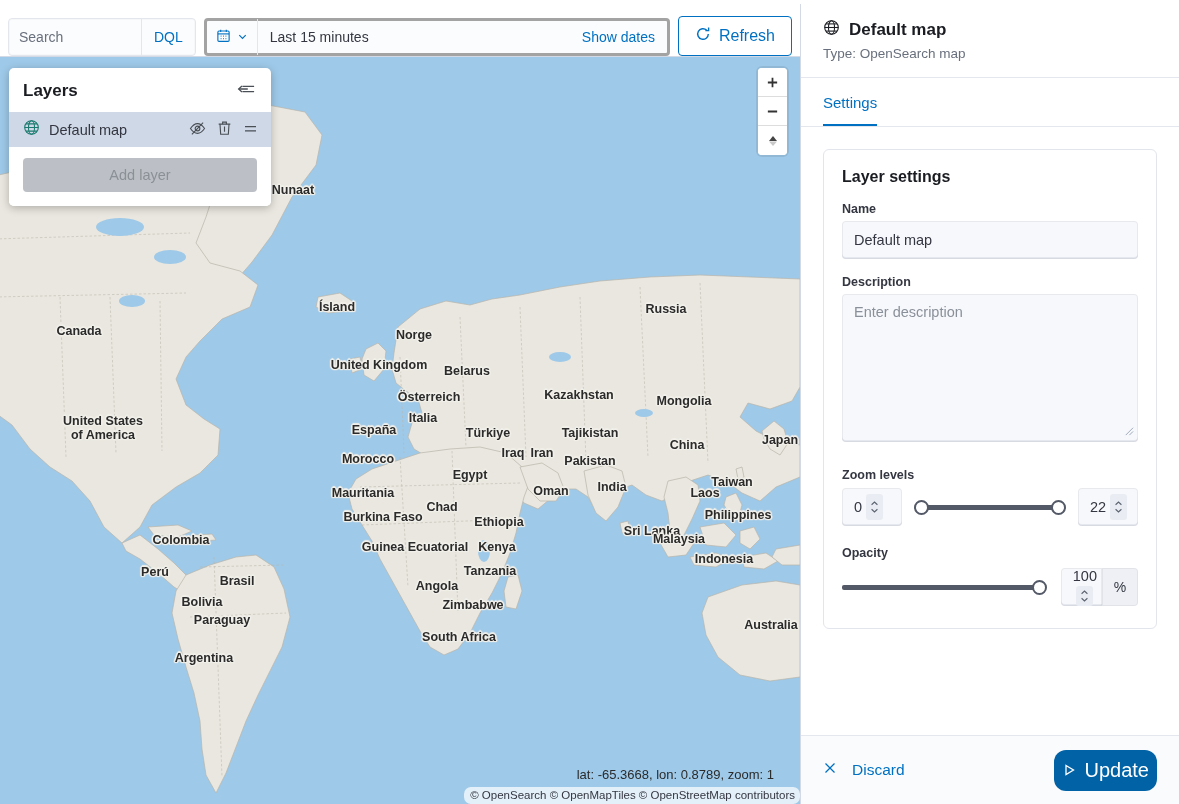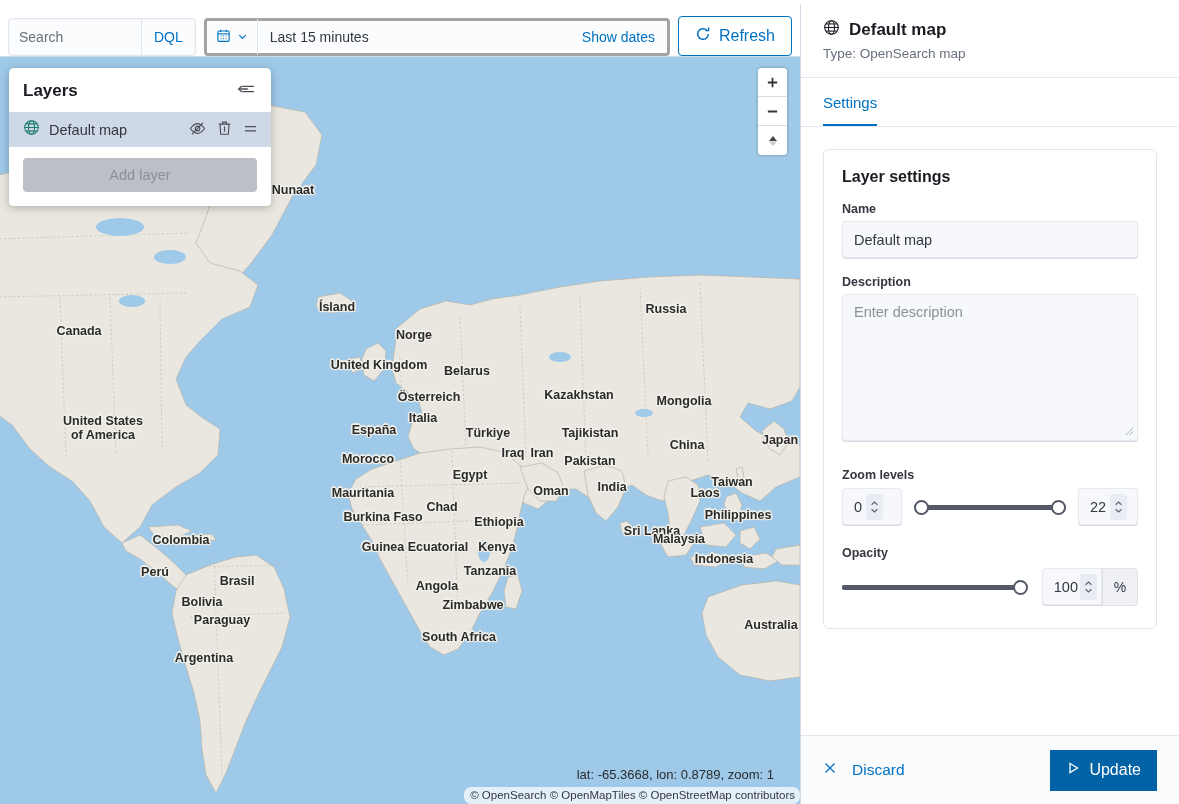--- a/index.html
+++ b/index.html
@@ -181,42 +181,42 @@
   .slider-knob {
     position: absolute; width: 15px; height: 15px; border-radius: 50%;
     background: #fff; border: 2px solid #535966; cursor: pointer; z-index: 3;
   }
   .op-block { margin-top: 20px; }
   .op-row { display: flex; align-items: center; gap: 0; margin-top: 8px; }
   .op-slider { flex: 1; position: relative; height: 38px; display: flex; align-items: center; margin-right: 14px; }
   .op-num {
     display: flex; align-items: center; height: 38px; border-radius: 4px 0 0 4px;
     background: #f7f8fc; box-shadow: inset 0 0 0 1px rgba(0,0,0,0.06), inset 0 -2px 0 #e6e8f0;
-    padding: 0 5px 0 12px; gap: 2px;
+    padding: 0 5px 0 12px; gap: 2px; flex-direction: column;
   }
   .op-suffix {
     display: flex; align-items: center; justify-content: center; height: 38px; width: 36px;
     background: #eef0f5; border-radius: 0 4px 4px 0; font-size: 14px; color: #343741;
     box-shadow: inset 0 0 0 1px rgba(0,0,0,0.05);
   }
 
   .rp-footer {
     height: 69px; border-top: 1px solid #e4e7ee; background: #fafbfd;
     display: flex; align-items: center; justify-content: space-between;
     padding: 0 22px;
   }
   .discard-btn {
     display: flex; align-items: center; gap: 15px; background: none; border: none;
     color: #0071c2; font-size: 15.5px; cursor: pointer;
     font-family: "Liberation Sans", sans-serif;
   }
   .update-btn {
-    display: flex; align-items: center; gap: 9px; height: 41px; padding: 0 16px;
-    background: #0262a6; border: none; border-radius: 0; color: #fff;
-    font-size: 16px; cursor: pointer; font-family: "Liberation Sans", sans-serif;
+    display: flex; align-items: center; gap: 9px; height: 41px; padding: 0 8px;
+    background: #0262a6; border: none; border-radius: 12px; color: #fff;
+    font-size: 20px; cursor: pointer; font-family: "Liberation Sans", sans-serif;
   }
   .top-strip { position:absolute; top:0; left:0; width:1179px; height:4px; background:#fff; z-index: 40; }
 </style>
 </head>
 <body>
 
 <div class="app">
   <div class="top-strip"></div>
 
   <div class="left-col">

